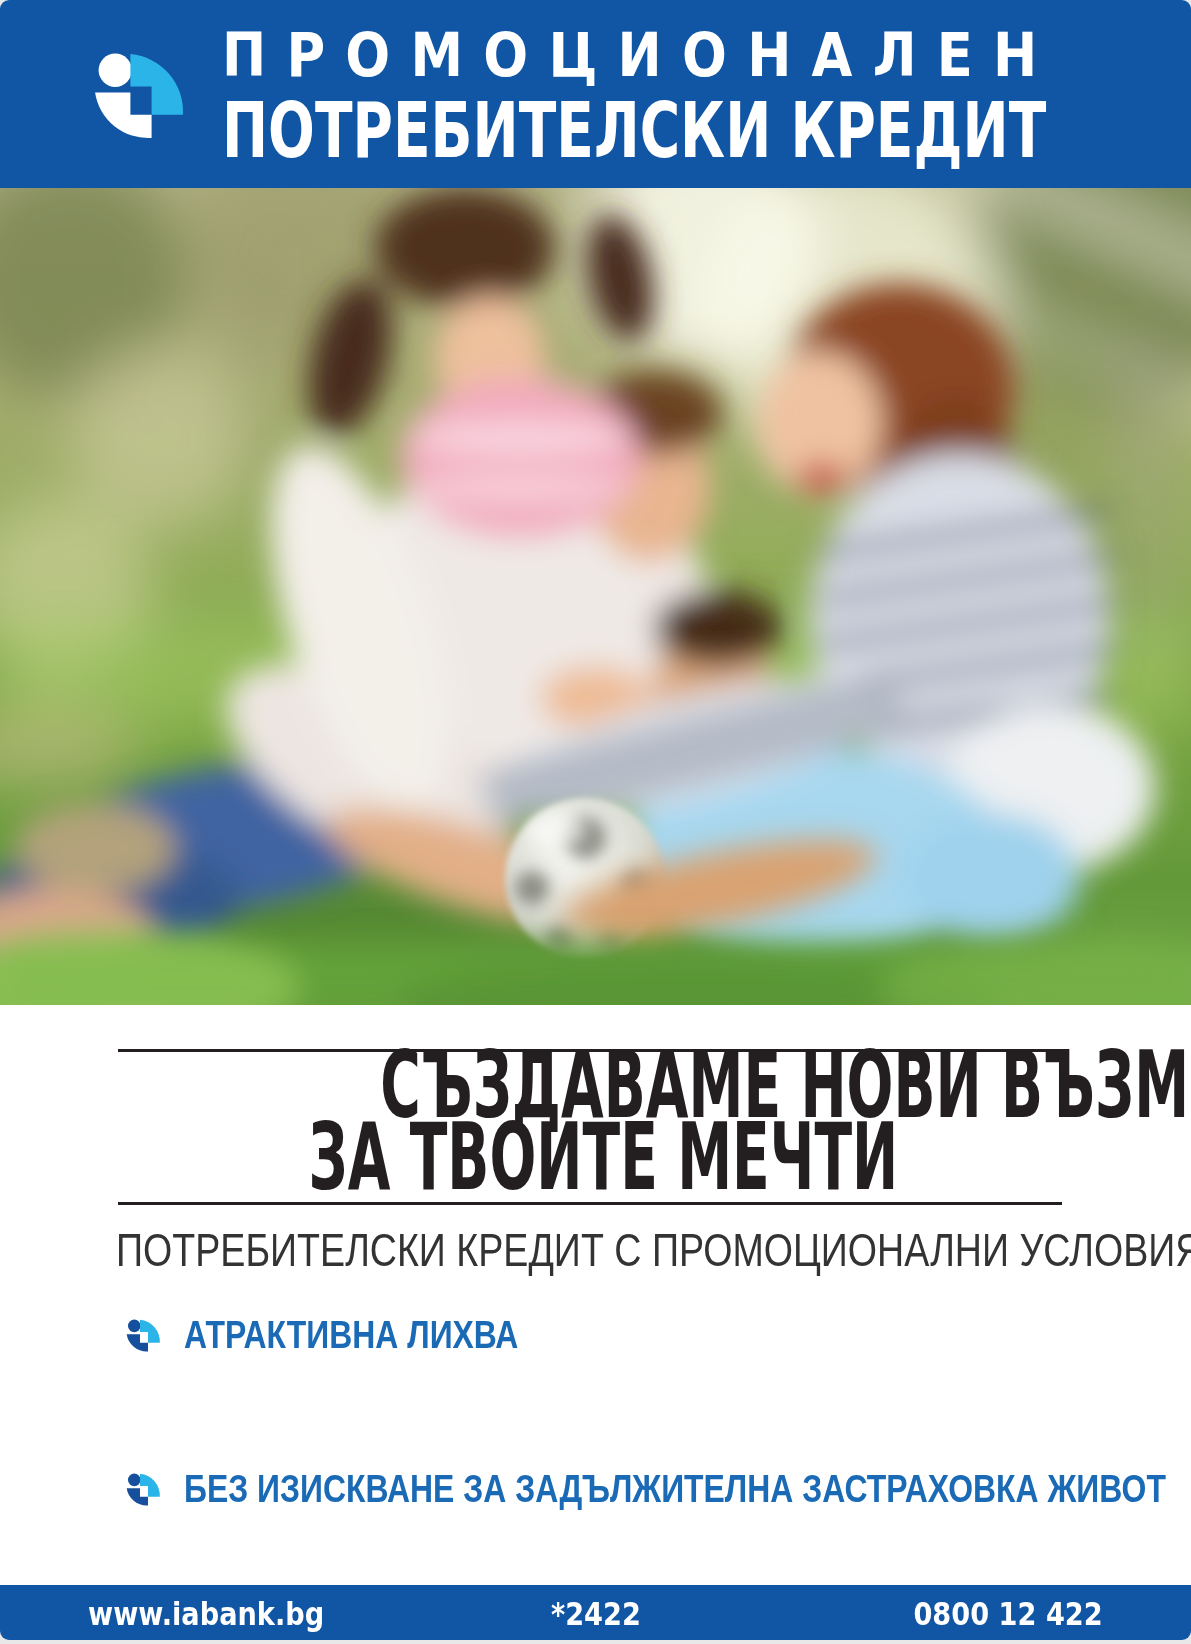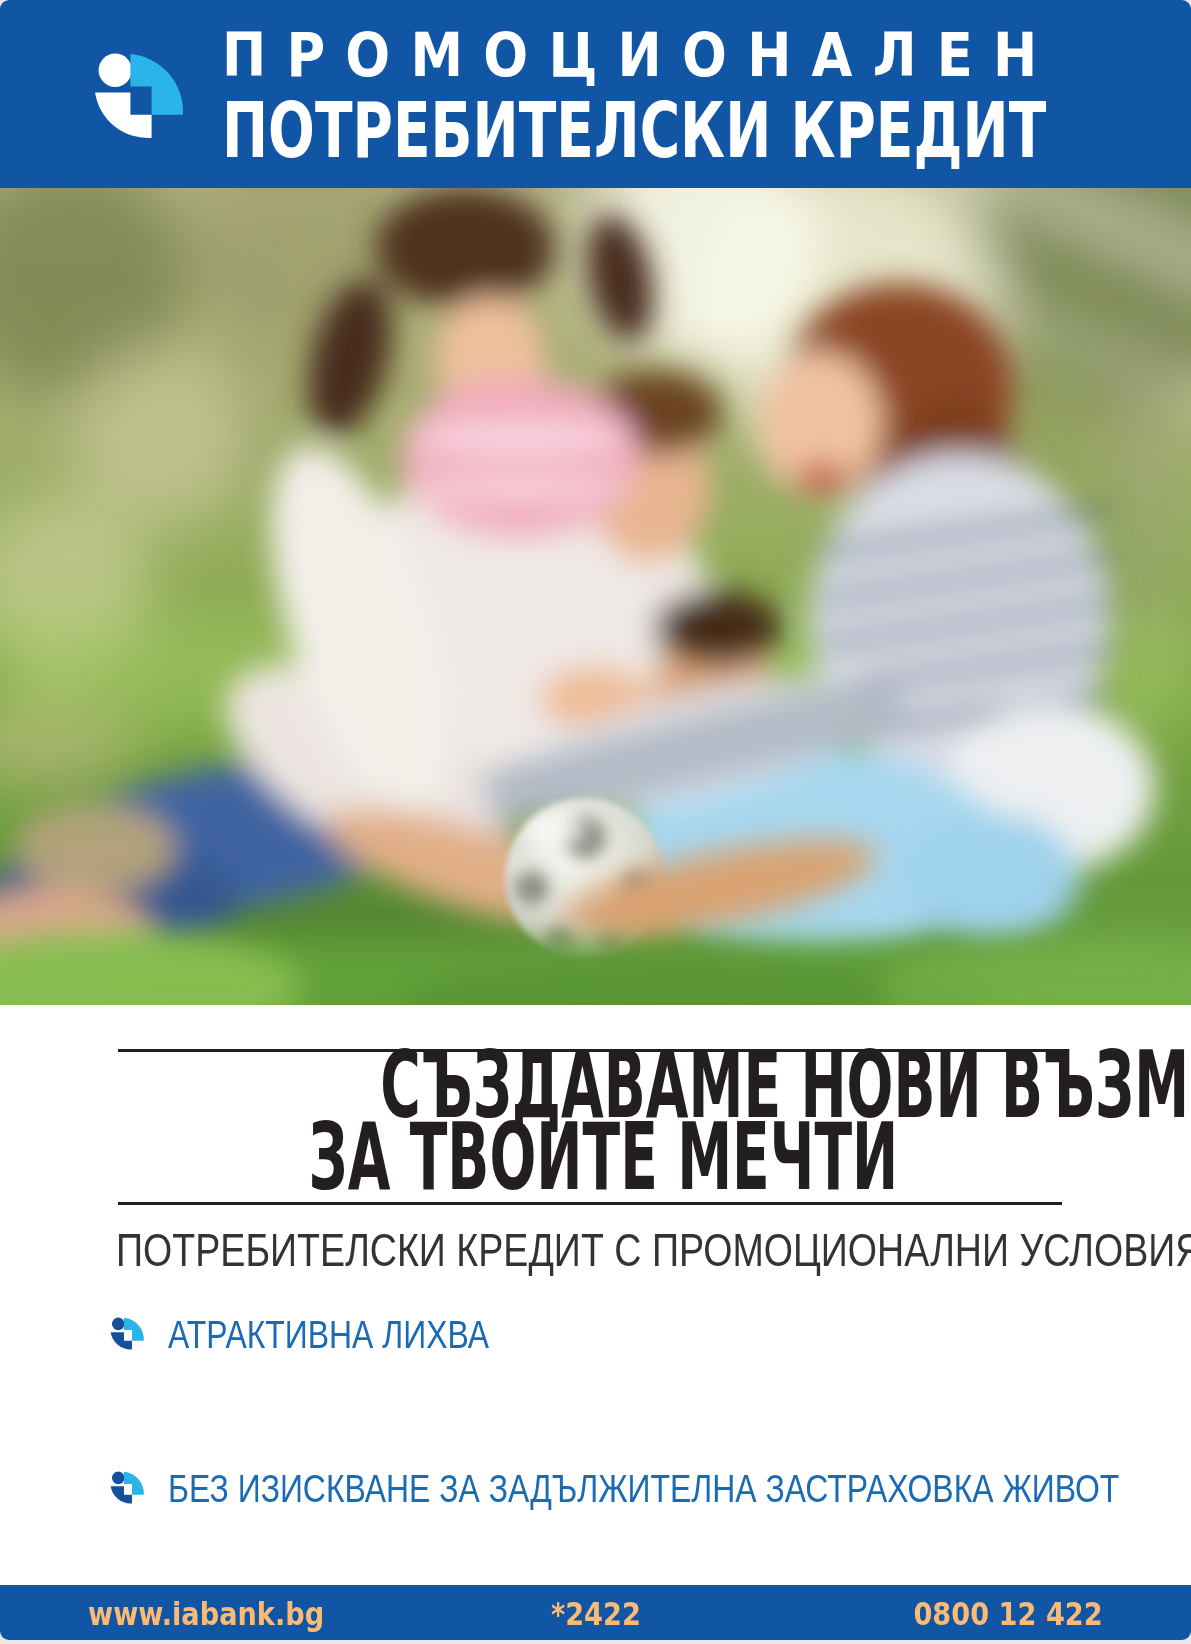--- a/index.html
+++ b/index.html
@@ -43,36 +43,36 @@
   .headline-1{top:1040px;}
   .headline-2{top:1112px;margin-left:8px;}
   
   .subheading{
     position:absolute; left:116px; top:1222px; white-space:nowrap;
     font-size:47px; line-height:56px; font-weight:400; color:#333333;
     transform:scaleX(0.80); transform-origin:0 0; letter-spacing:0px;
   }
   
   .benefit{
-    position:absolute; left:108px; height:42px;
-    display:flex; align-items:flex-start;
+    position:absolute; left:124px; height:42px;
+    display:flex; align-items:flex-end;font-weight:bold;
   }
   .benefit-1{top:1314px;}
   .benefit-2{top:1392px;}
   .benefit-3{top:1468px;}
   .benefit-icon{width:40px; height:40px; flex:0 0 auto; margin-right:20px;}
   .benefit-label{
     white-space:nowrap; font-size:38px; line-height:42px;
     color:var(--benefit-text-blue,#1a6ab5);
     transform:scaleX(0.84); transform-origin:0 50%;
   }
   
   .footer{
     position:absolute; left:0; top:1585px; width:1191px; height:59px;
-    background:var(--primary-blue,#1156a4); color:#fdba74;
+    background:var(--primary-blue,#1156a4); color:#ffffff;
   }
   .footer-item{
     position:absolute; top:0; height:59px; line-height:59px; white-space:nowrap;
     font-family:"DejaVu Sans","Liberation Sans",sans-serif;
     font-size:32px; font-weight:700;
   }
   .footer-web{left:88px; transform:scaleX(0.85); transform-origin:0 50%;}
   .footer-short{left:0; width:1191px; text-align:center;}
   .footer-short>span{display:inline-block; transform:scaleX(0.85); transform-origin:50% 50%;}
   .footer-phone{right:88px; transform:scaleX(0.85); transform-origin:100% 50%;}

